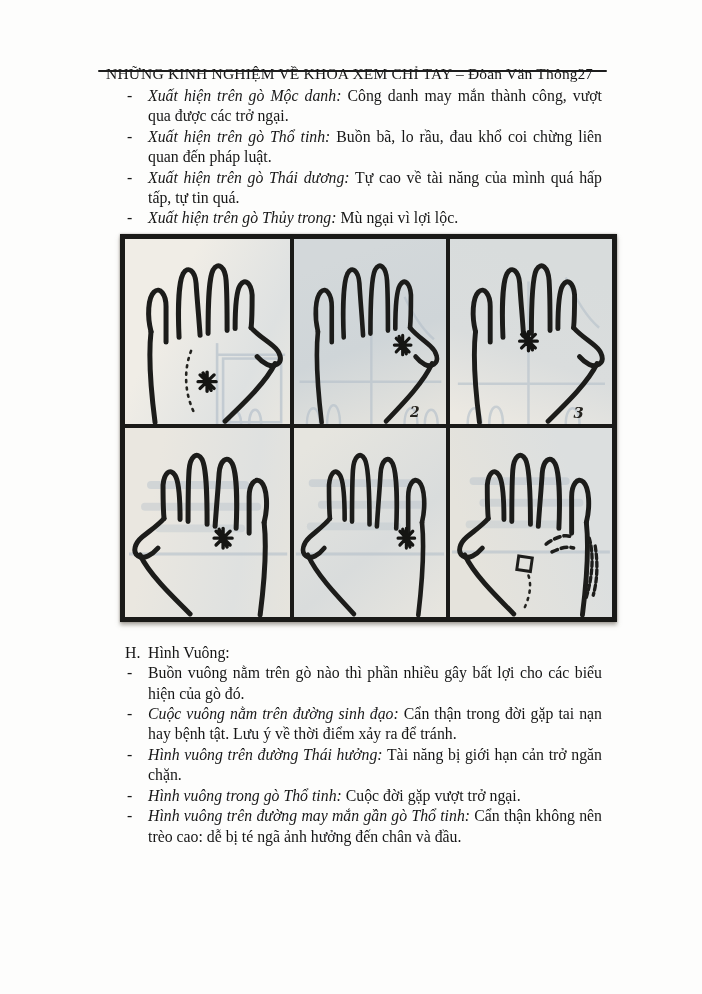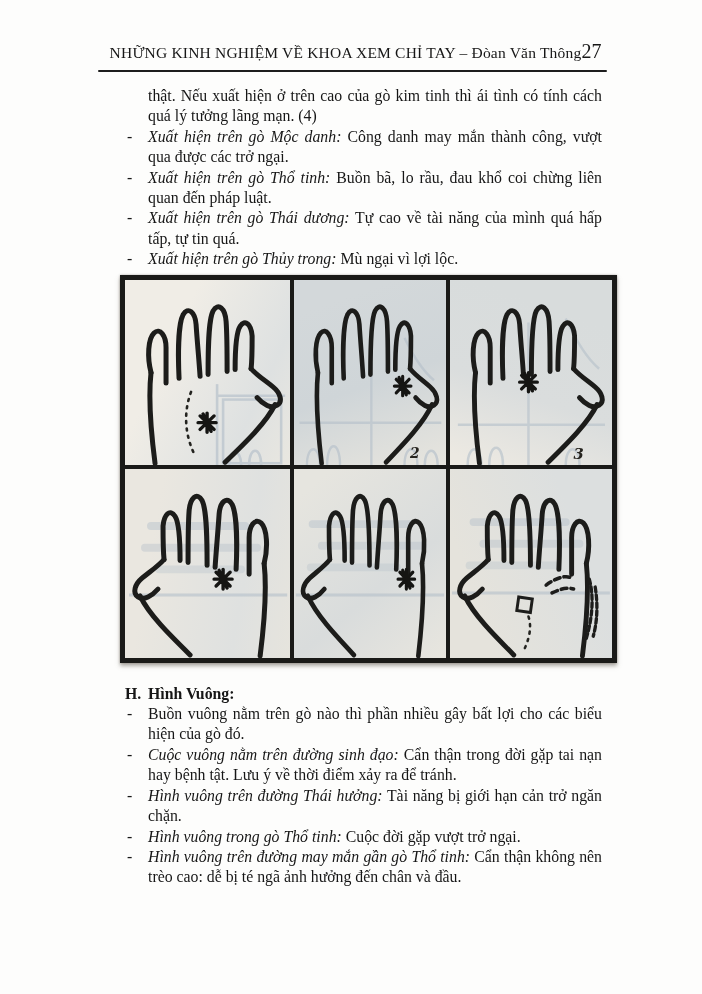--- a/index.html
+++ b/index.html
@@ -7,41 +7,41 @@
     position:relative;
     width:702px;height:994px;
     background:#fdfdfc;
     font-family:"Liberation Serif","DejaVu Serif",serif;
     color:#161616;
     overflow:hidden;
   }
   
   .header{
     position:absolute;top:40px;left:98px;width:509px;
-    display:flex;justify-content:center;align-items:baseline;
+    display:flex;justify-content:flex-start;align-items:baseline;
   }
   .header .title{
     font-size:15.5px;letter-spacing:.2px;padding-left:8px;white-space:nowrap;
   }
-  .header .pagenum{font-size:20px;padding-right:2px;}
+  .header .pagenum{font-size:15px;padding-right:2px;margin-top:26px;}
   .rule{
     position:absolute;top:70px;left:98px;width:509px;height:2.4px;
     background:#1d1d1d;border-radius:1px;
   }
   
   .content{
     position:absolute;top:86px;left:125px;width:477px;
     font-size:15.8px;line-height:20.4px;
   }
   .intro{margin:0;padding-left:23px;text-align:justify;}
   .li{position:relative;padding-left:23px;}
   .li .dash{position:absolute;left:2px;top:0;}
   .li .body{text-align:justify;}
   .lead{font-style:italic;}
-  .hsec{margin-top:21px;font-weight:bold;}
+  .hsec{margin-top:21px;font-weight:normal;}
   .hsec .hletter{display:inline-block;width:23px;}
   
   .figure{
     margin:5px 0 8px -5px;
     width:497px;height:388px;
     box-sizing:border-box;
     border:5px solid #1a1a18;
     background:#1a1a18;
     box-shadow:0 3px 4px rgba(110,104,92,.55), 0 0 2px rgba(70,65,55,.4);
   }
@@ -87,21 +87,20 @@
 <div class="page">
 
   <div class="header">
     <span class="title">NHỮNG KINH NGHIỆM VỀ KHOA XEM CHỈ TAY – Đòan Văn Thông</span>
     <span class="pagenum">27</span>
   </div>
   <div class="rule"></div>
 
   <div class="content">
 
-    <p class="intro">thật. Nếu xuất hiện ở trên cao của gò kim tinh thì ái tình có tính cách quá lý tưởng lãng mạn. (4)</p>
 
     <div class="li">
       <span class="dash">-</span>
       <div class="body">
         <span class="lead">Xuất hiện trên gò Mộc danh:</span>
         <span class="rest">Công danh may mắn thành công, vượt qua được các trở ngại.</span>
       </div>
     </div>
     <div class="li">
       <span class="dash">-</span>

